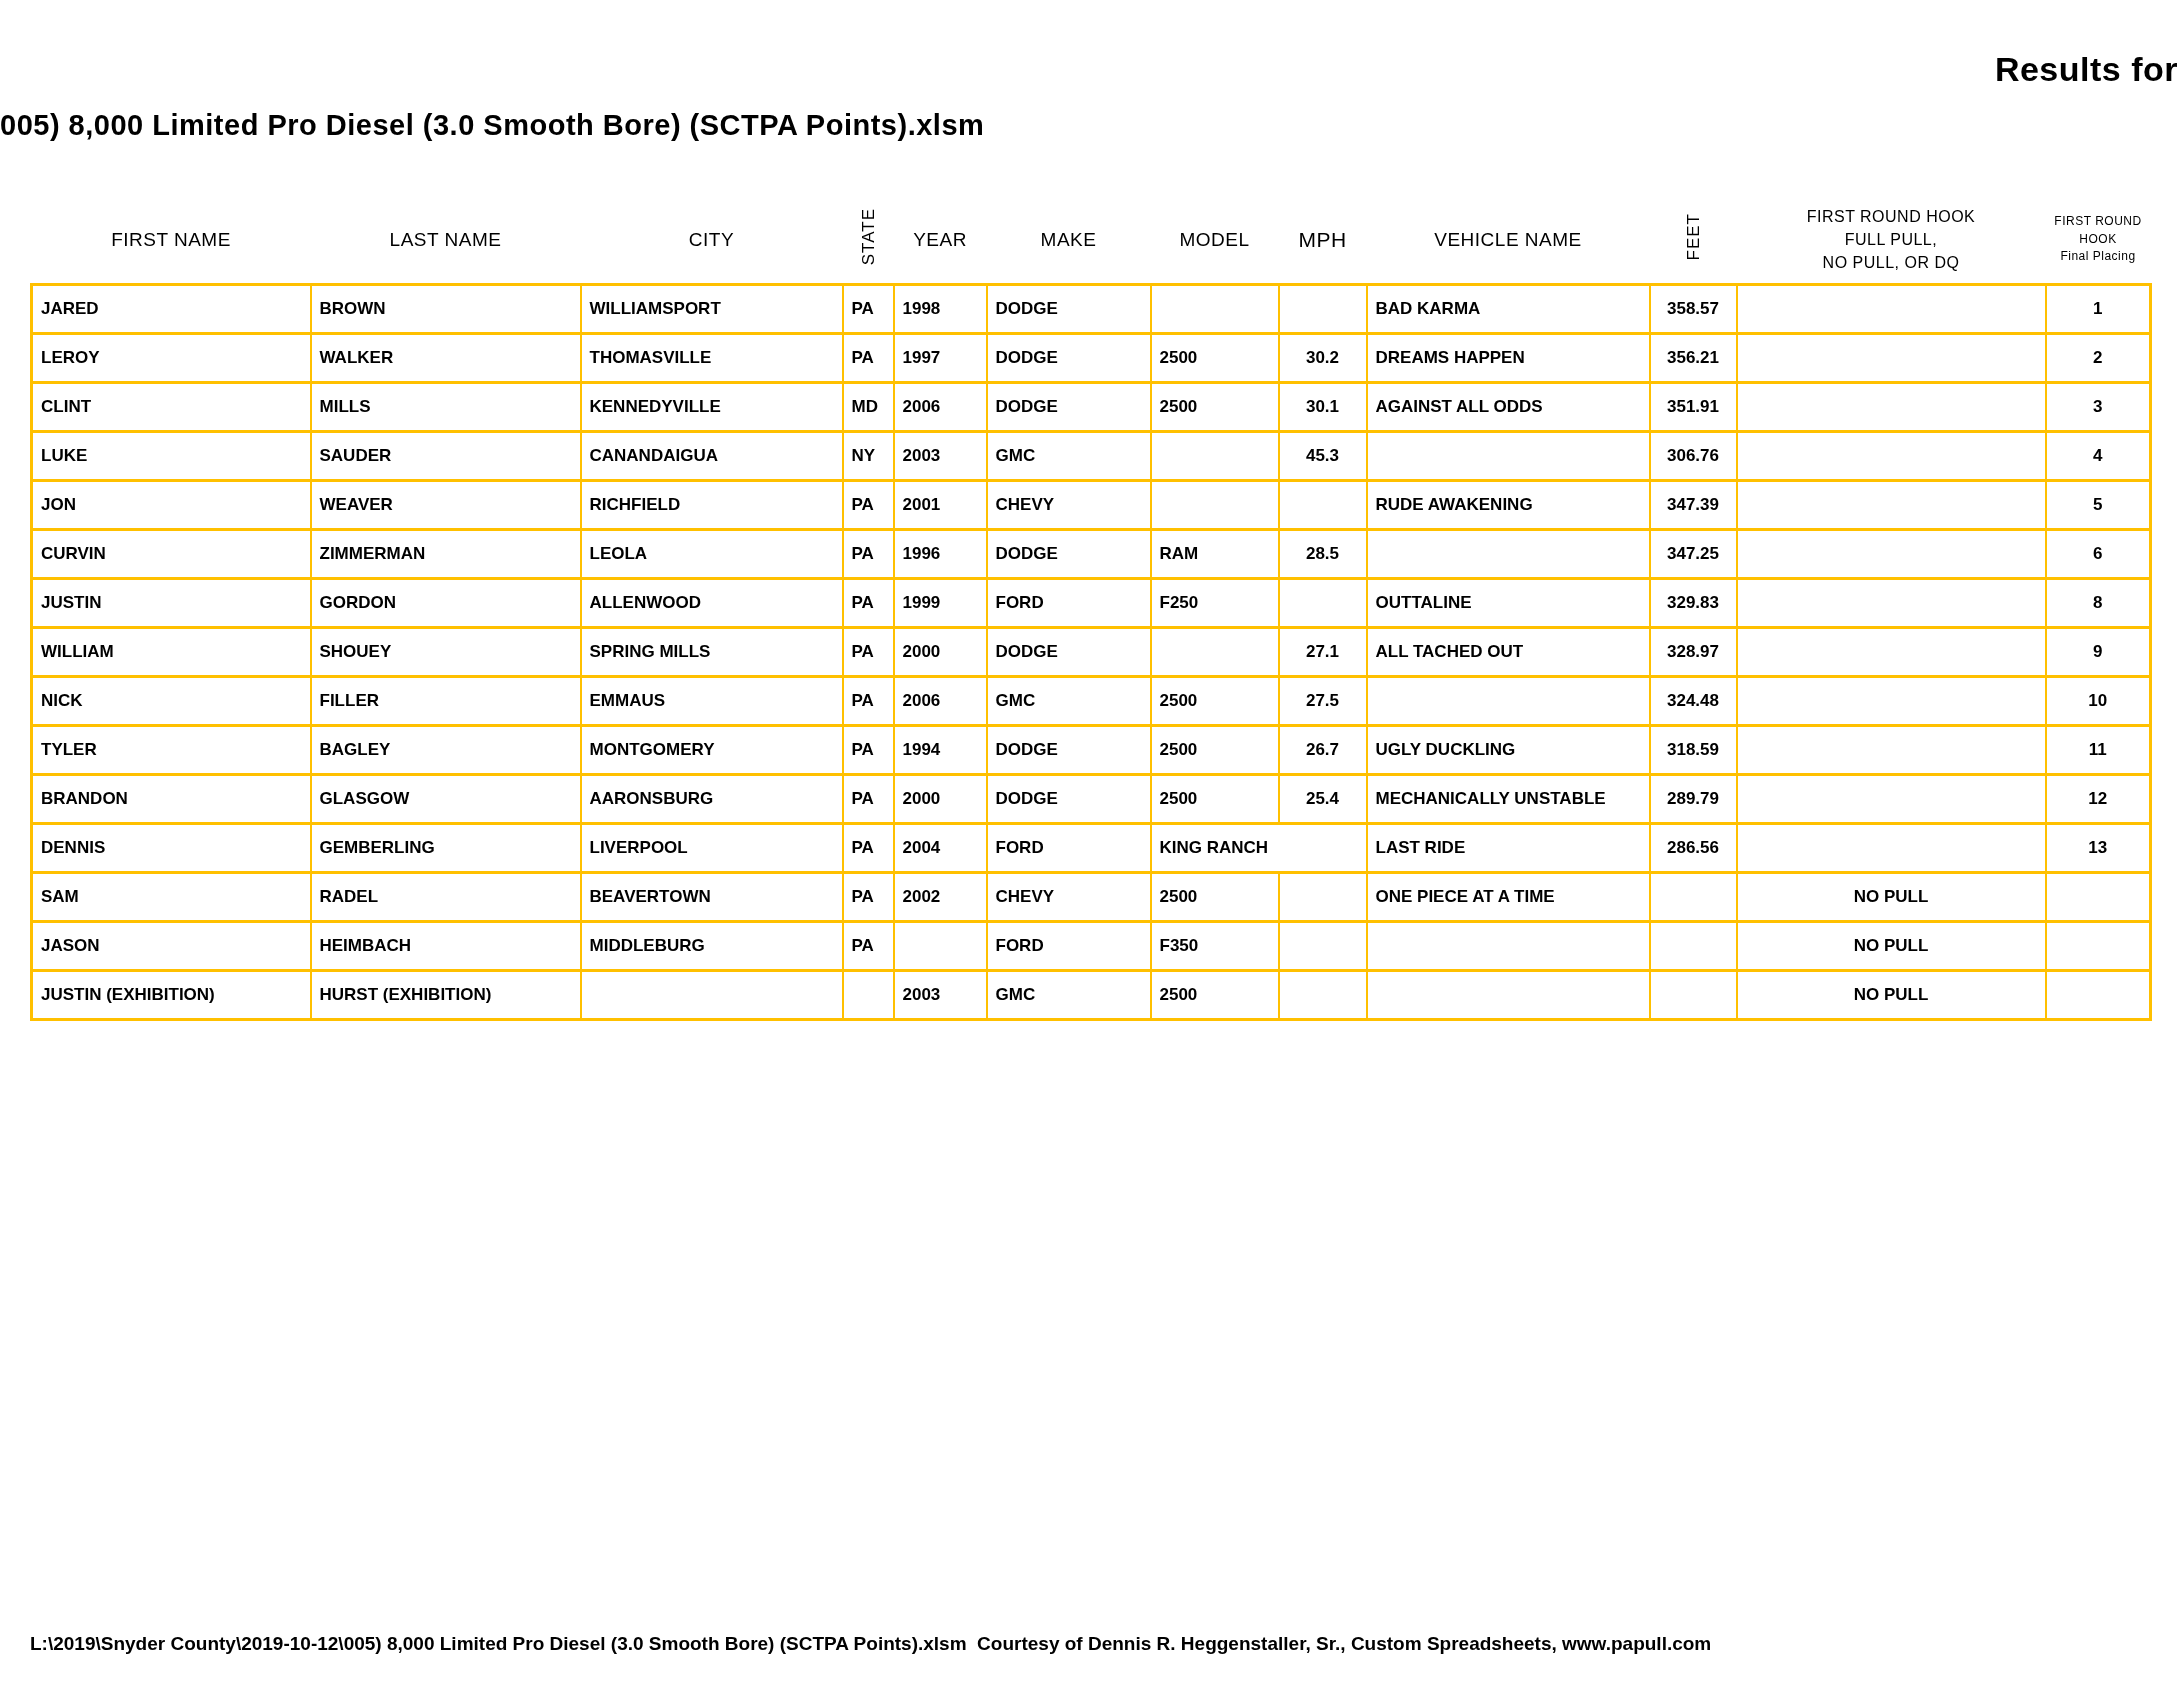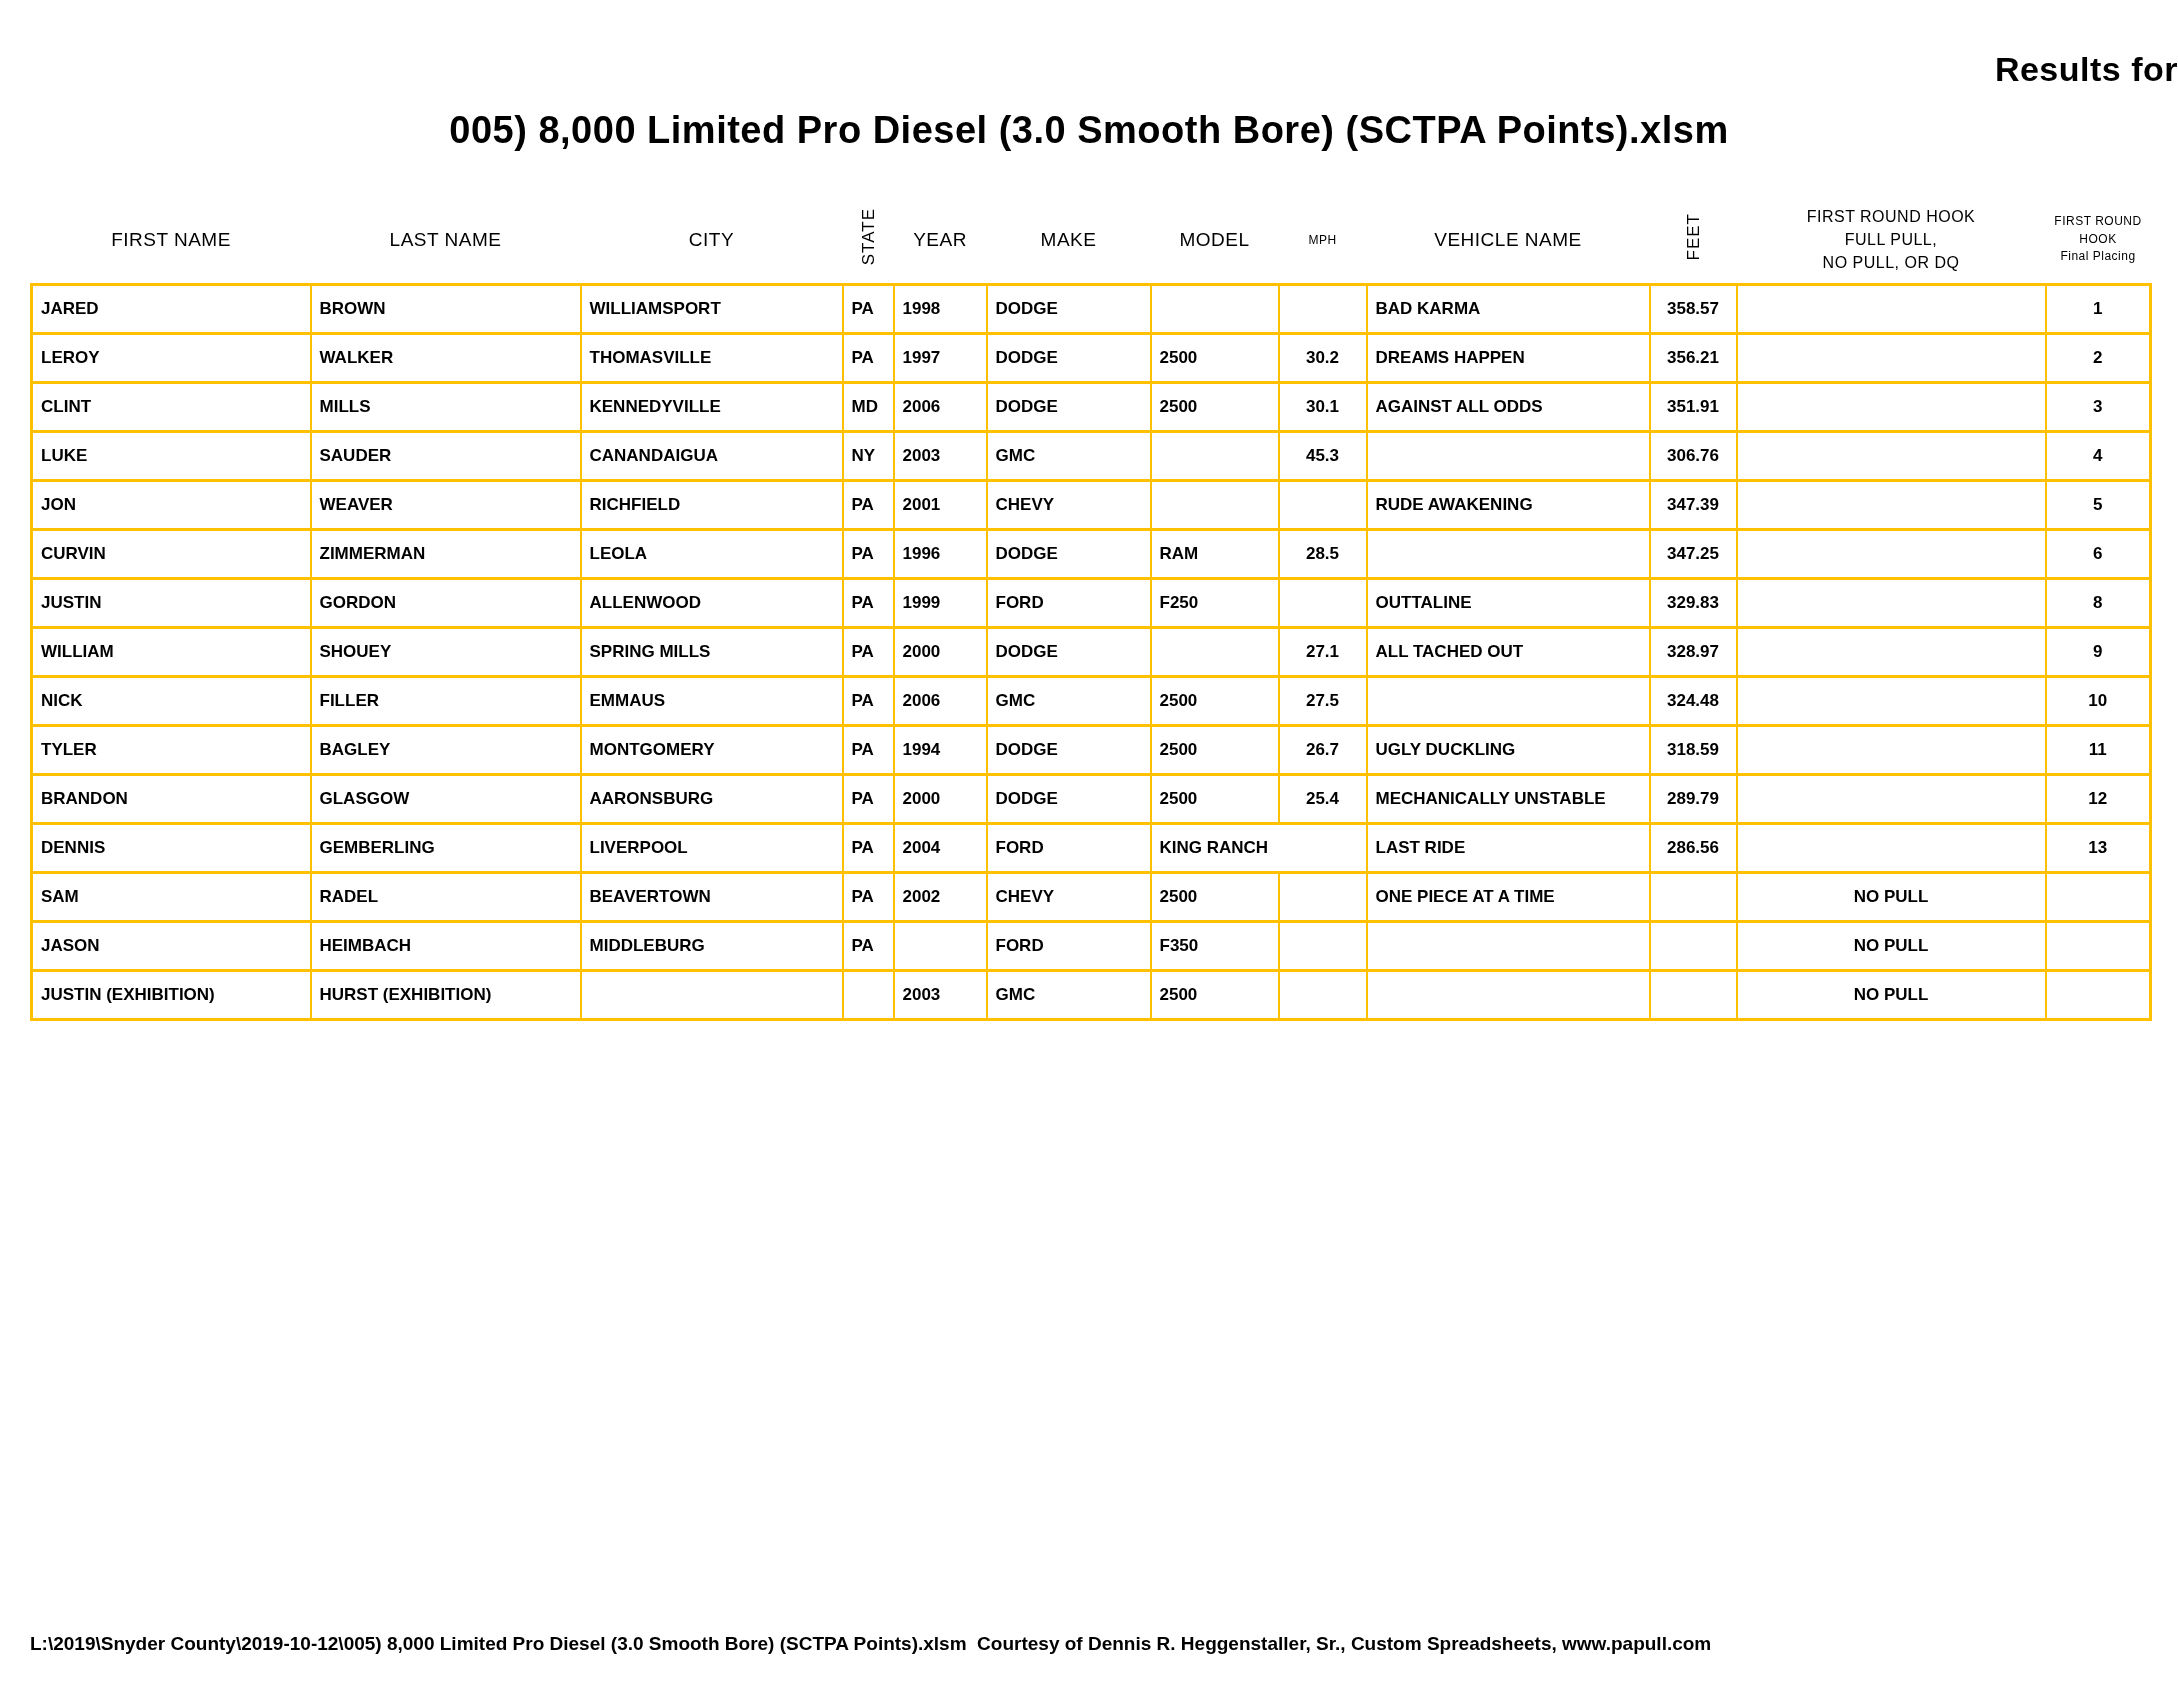--- a/index.html
+++ b/index.html
@@ -6,31 +6,31 @@
   body{
     width:2178px;height:1683px;position:relative;
     background:#ffffff;color:#000000;
     font-family:"Liberation Sans",sans-serif;font-weight:bold;
     overflow:hidden;
   }
   .title{
     text-align:right;margin-top:50px;font-size:34px;letter-spacing:0.5px;
   }
   .subtitle{
-    text-align:center;margin-top:20px;font-size:38px;letter-spacing:0.5px;
+    margin-top:20px;font-size:29px;letter-spacing:0.5px;
   }
   .sheet{position:absolute;left:30px;top:196px;}
   table{
     border-collapse:collapse;table-layout:fixed;width:2121px;
   }
   thead th{
     border:none;vertical-align:middle;height:87px;padding:0;
     font-size:19px;font-weight:normal;letter-spacing:0.5px;
   }
-  thead th.th-mph{font-size:12px;}
+  thead th.th-mph{font-size:21px;}
   thead th.th-result{font-size:16px;line-height:1.45;}
   thead th.th-placing{font-size:12px;line-height:1.45;}
   .rot{
     display:inline-block;
     writing-mode:vertical-rl;transform:rotate(180deg);
     font-size:17px;line-height:1;letter-spacing:1px;
   }
   tbody td{
     border:2px solid var(--grid);
     border-top-width:3px;border-bottom-width:3px;

